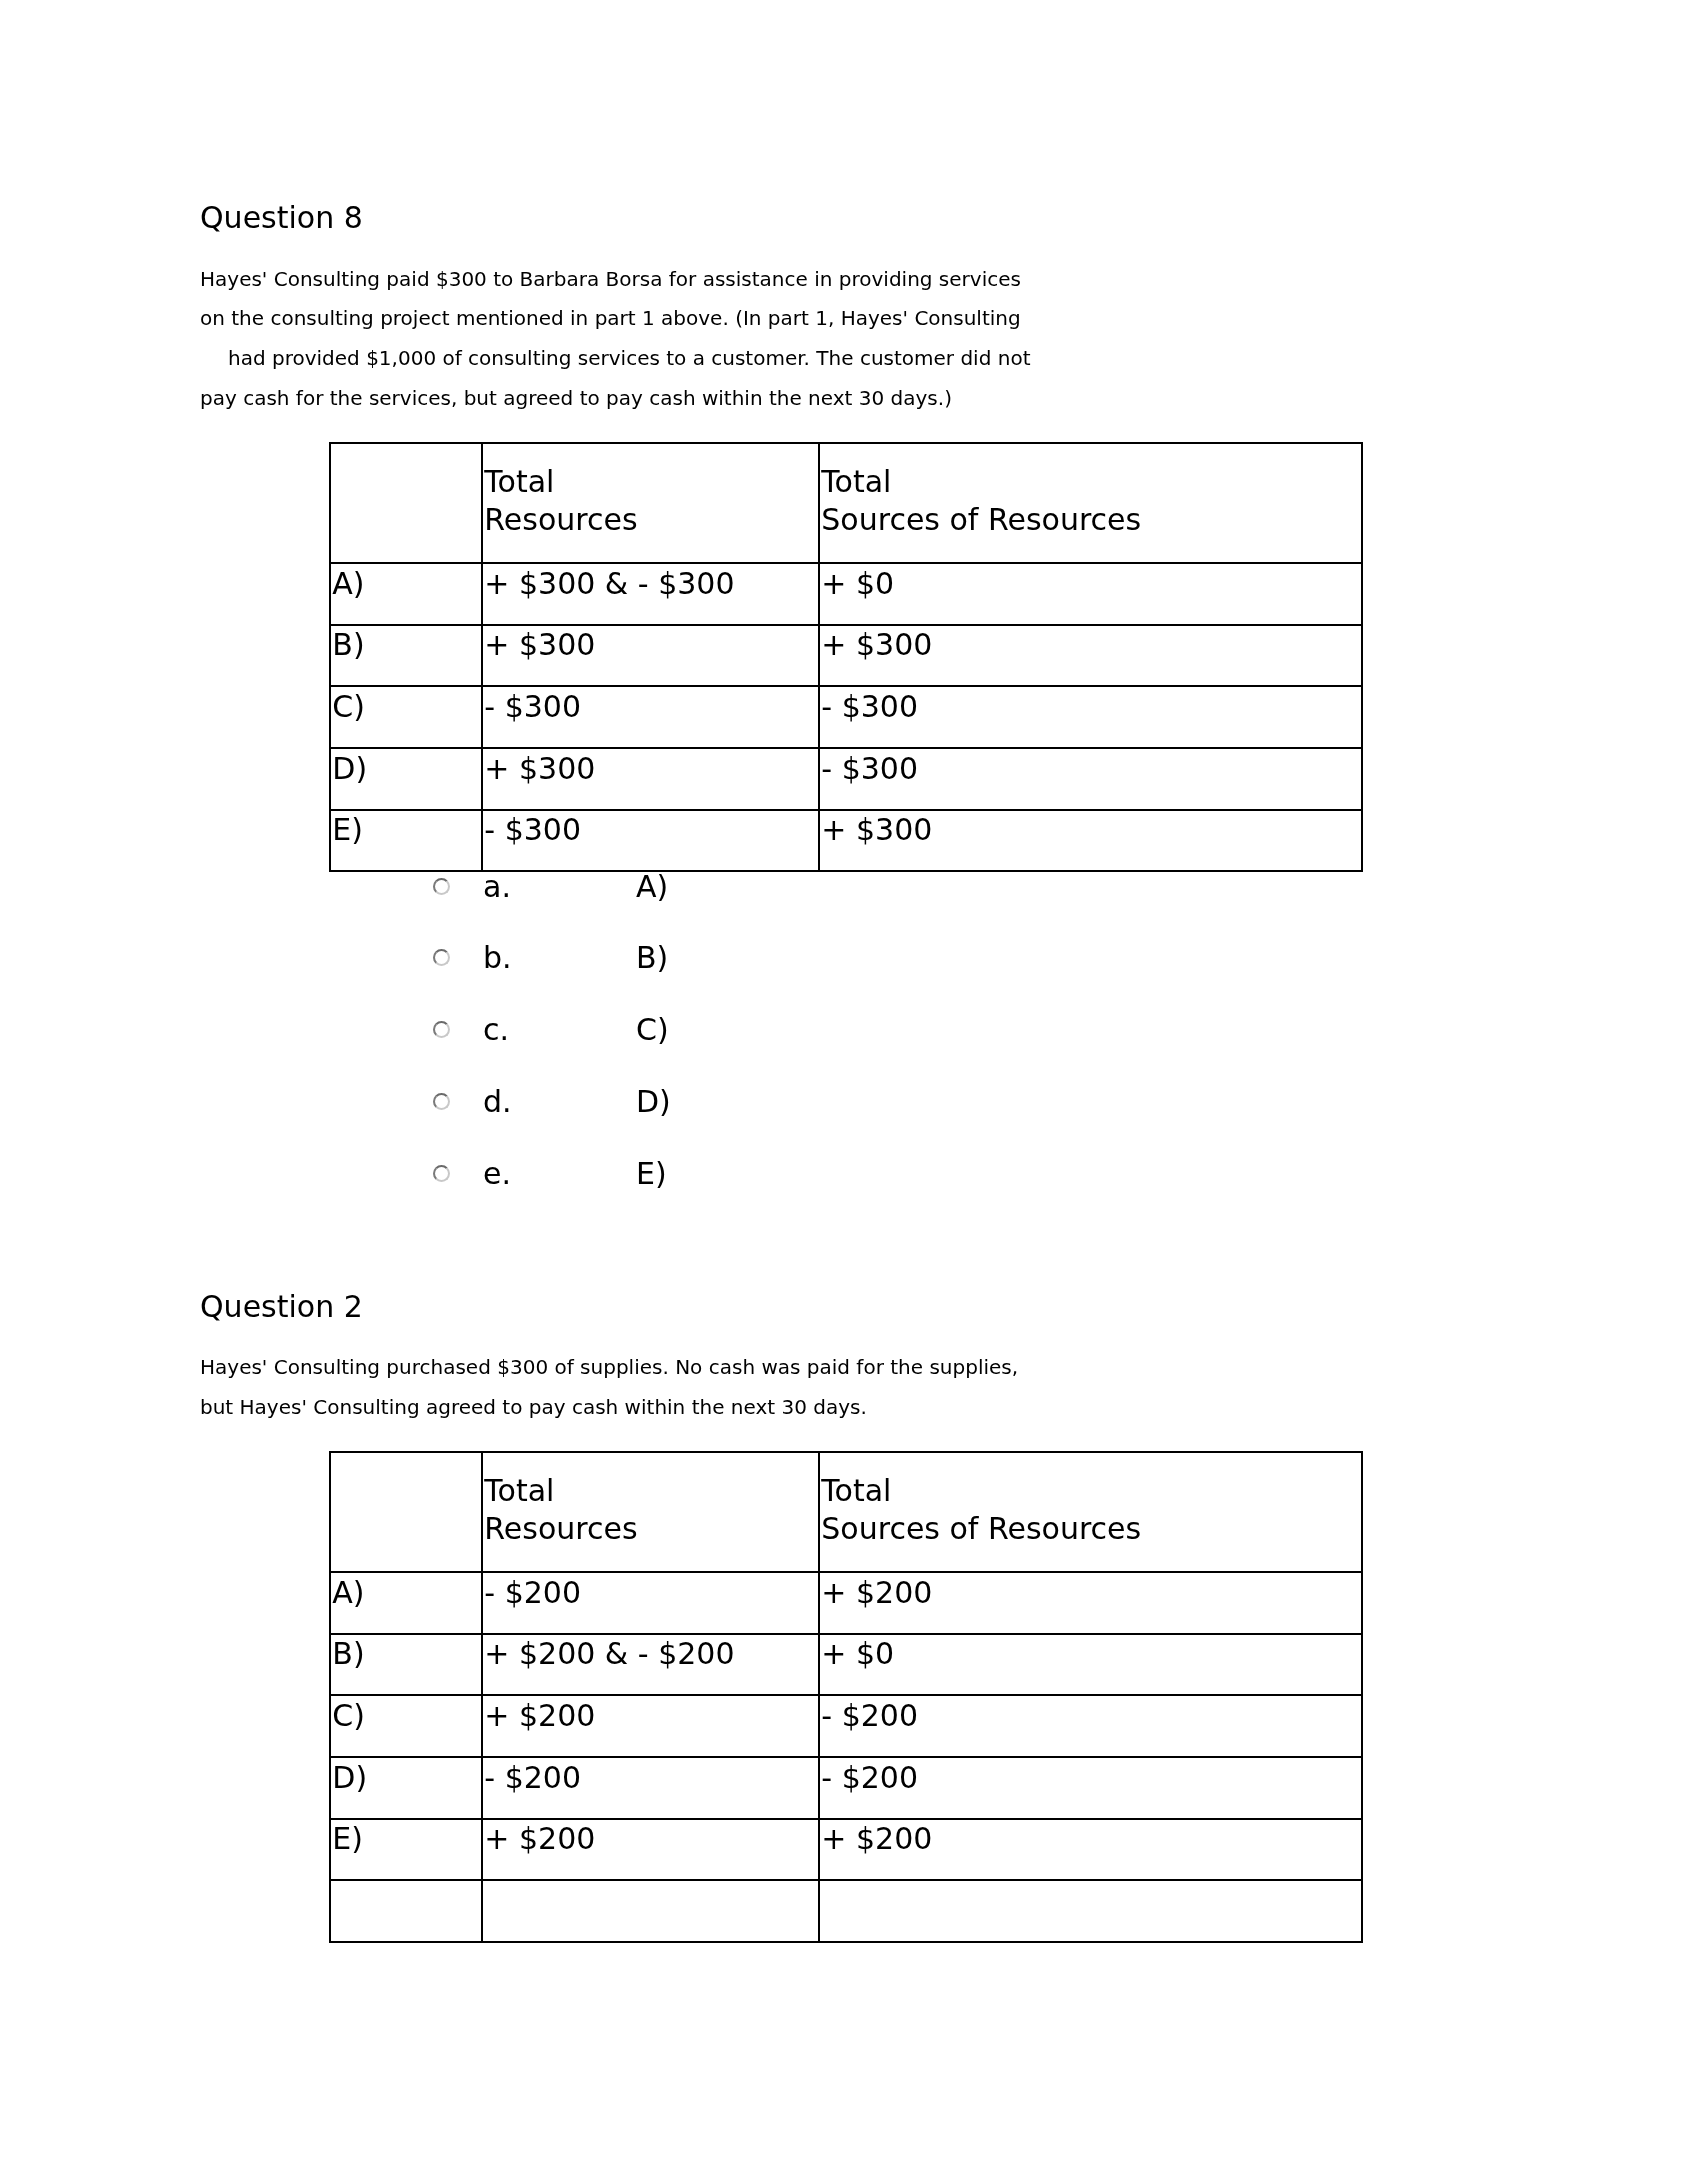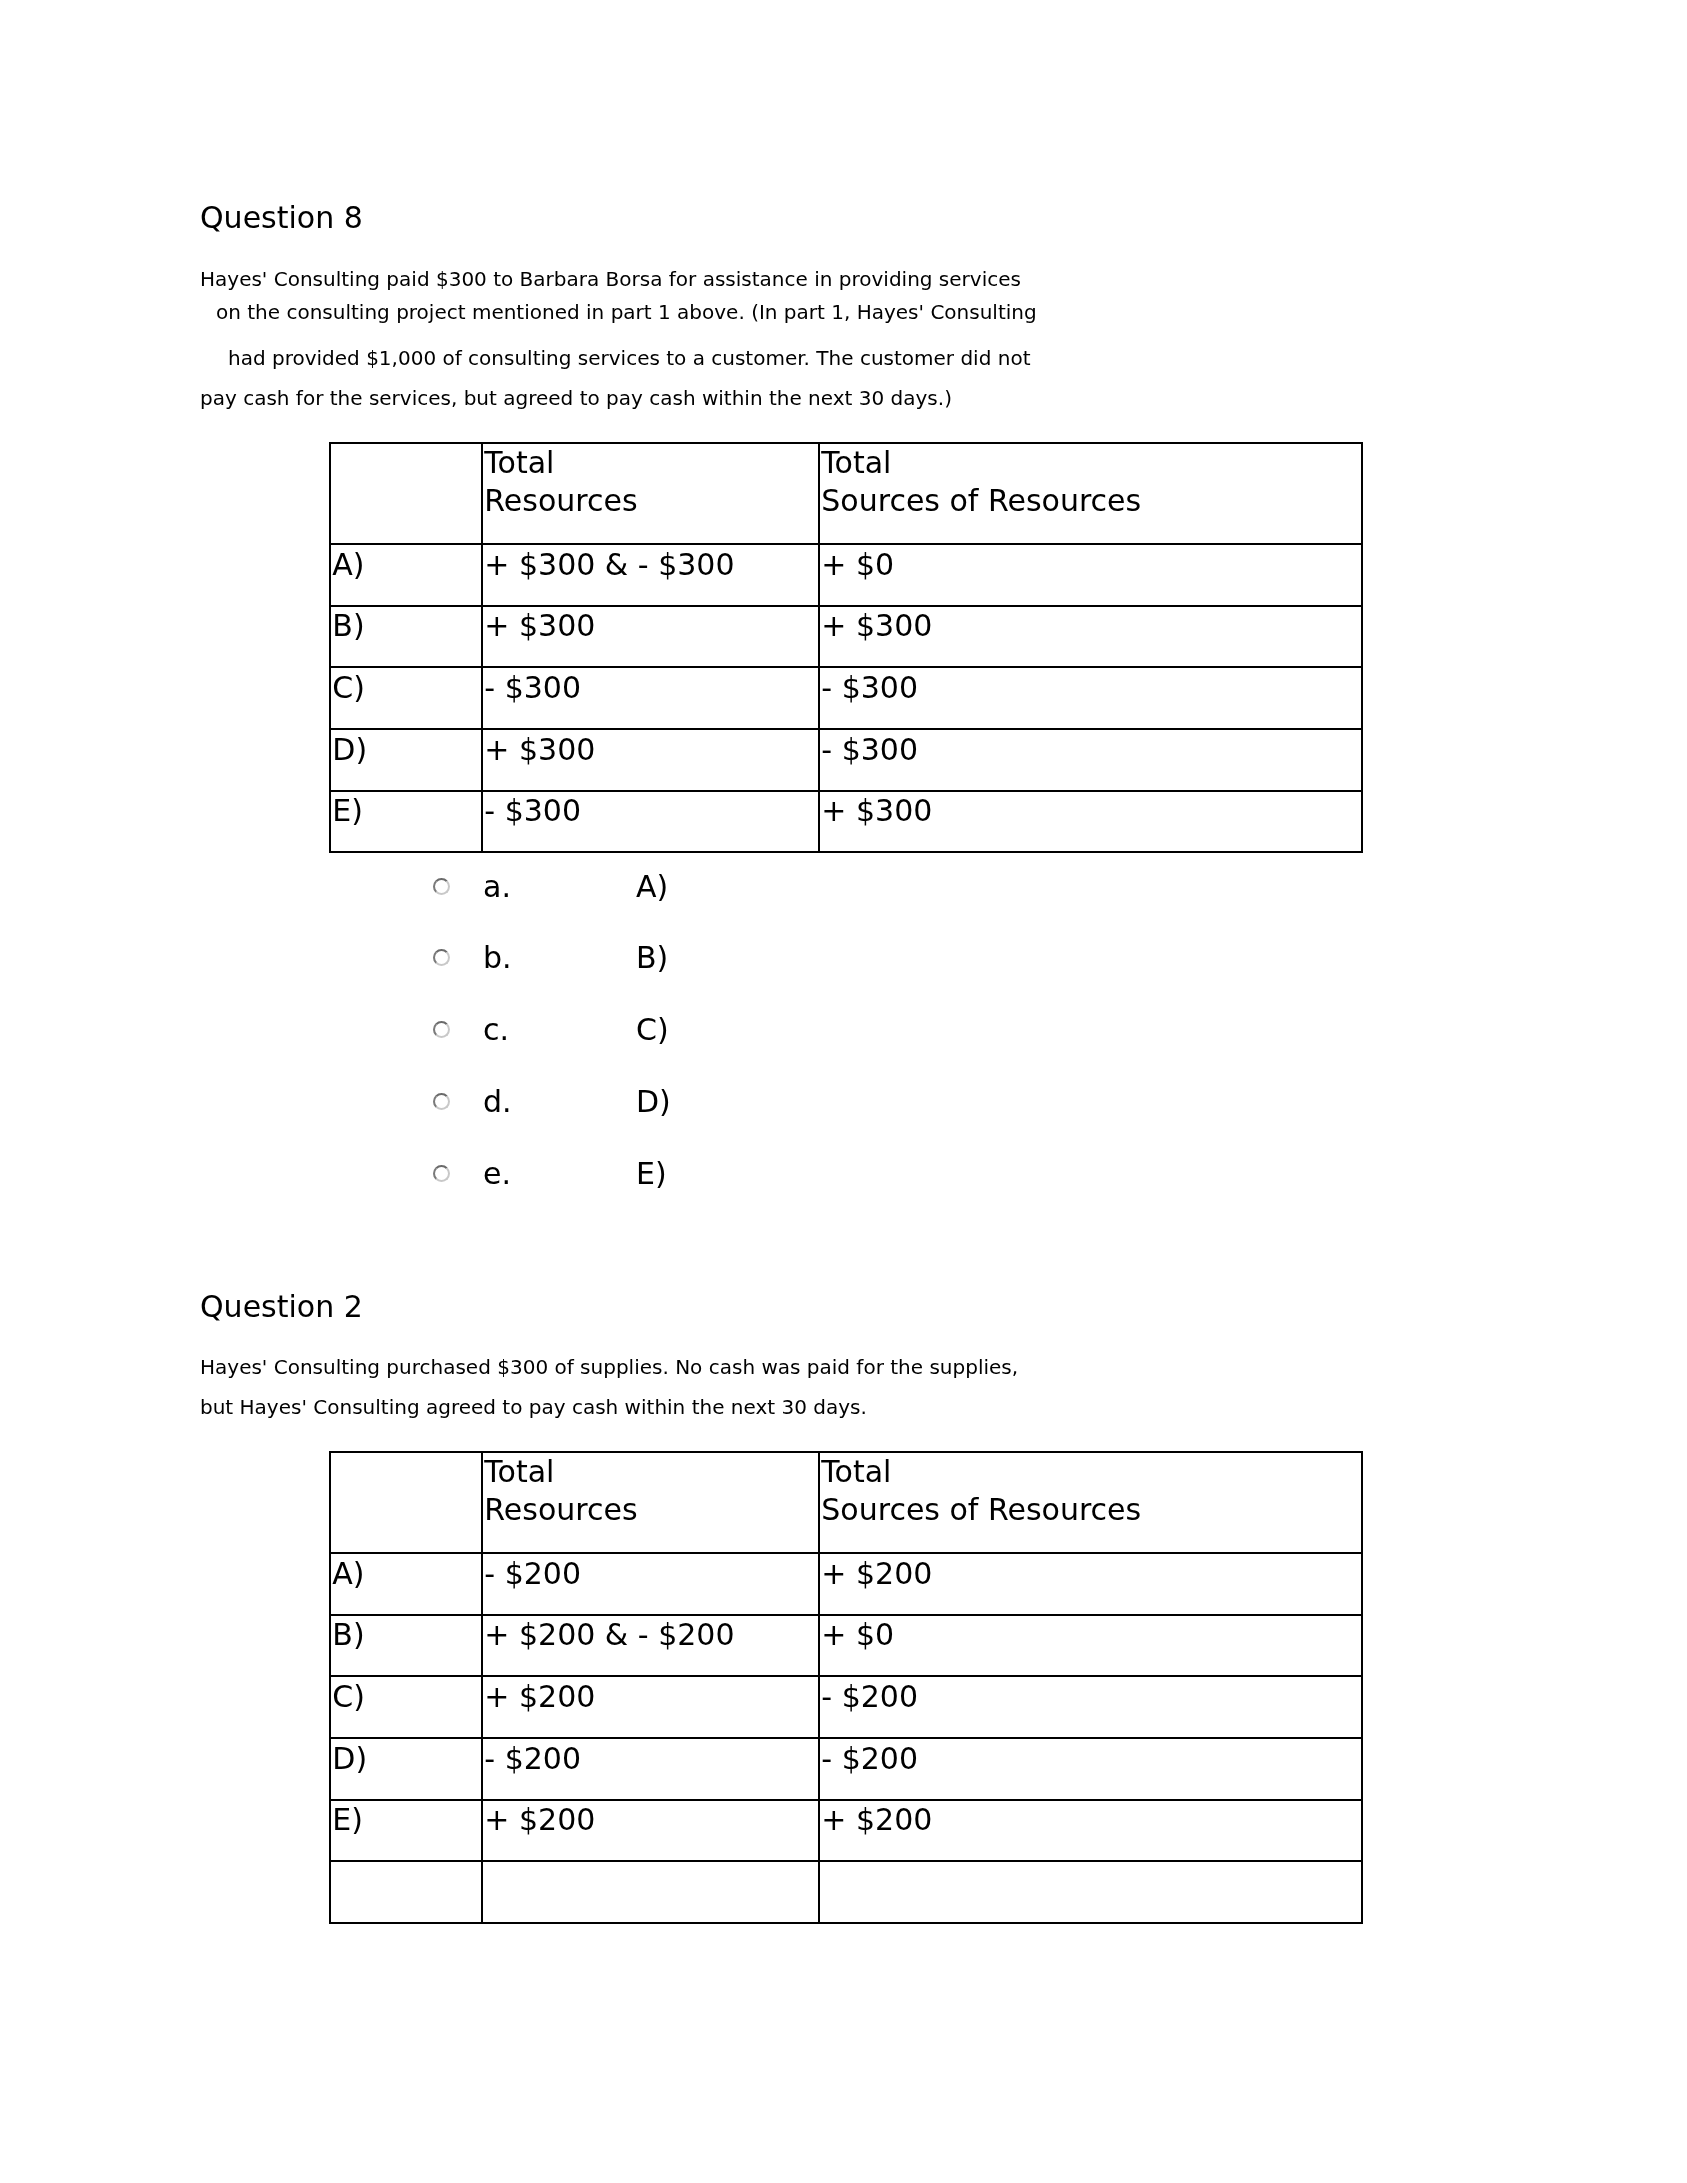--- a/index.html
+++ b/index.html
@@ -8,36 +8,36 @@
   .abs { position: absolute; white-space: nowrap; }
   .q-title { font-size: 30px; line-height: 40px; }
   .q-line { font-size: 20px; line-height: 40px; left: 200px; }
   table.opt { position: absolute; left: 329px; width: 1032px; border-collapse: collapse;
               font-size: 30px; table-layout: fixed; }
   table.opt td { border: 2.6px solid #000; padding: 0 0 0 1.3px; vertical-align: top;
                  line-height: 38px; overflow: hidden; white-space: nowrap; }
   table.opt col.c1 { width: 152px; }
   table.opt col.c2 { width: 337px; }
   table.opt col.c3 { width: 543px; }
-  table.opt tr.hdr td { height: 99px; padding-top: 0; }
+  table.opt tr.hdr td { height: 99px; padding-top: 19px; }
   table.opt tr.row td { height: 59px; padding-top: 0.7px; }
   .radio-row { position: absolute; height: 40px; font-size: 30px; line-height: 40px; }
   .radio { position: absolute; left: 433px; width: 17px; height: 17px; border-radius: 50%;
            border: 2px solid #c8c8c8; border-top-color: #6a6a6a; border-left-color: #7a7a7a;
            background: #fff; box-sizing: border-box; cursor: pointer; }
   .r-letter { position: absolute; left: 483px; }
   .r-value { position: absolute; left: 636px; }
 </style>
 </head>
 <body>
 
 <div class="abs q-title" style="left:200px; top:198px;">Question 8</div>
 
 <div class="abs q-line" style="top:259px;">Hayes' Consulting paid $300 to Barbara Borsa for assistance in providing services</div>
-<div class="abs q-line" style="top:292px;margin-left:16px;">on the consulting project mentioned in part 1 above.  (In part 1, Hayes' Consulting</div>
+<div class="abs q-line" style="top:298px;">on the consulting project mentioned in part 1 above.  (In part 1, Hayes' Consulting</div>
 <div class="abs q-line" style="top:338px;margin-left:28px;">had provided $1,000 of consulting services to a customer.  The customer did not</div>
 <div class="abs q-line" style="top:378px;">pay cash for the services, but agreed to pay cash within the next 30 days.)</div>
 
 <table class="opt" style="top:442px;">
   <colgroup>
       <col class="c1">
       <col class="c2">
       <col class="c3">
     </colgroup>
   <tbody>

